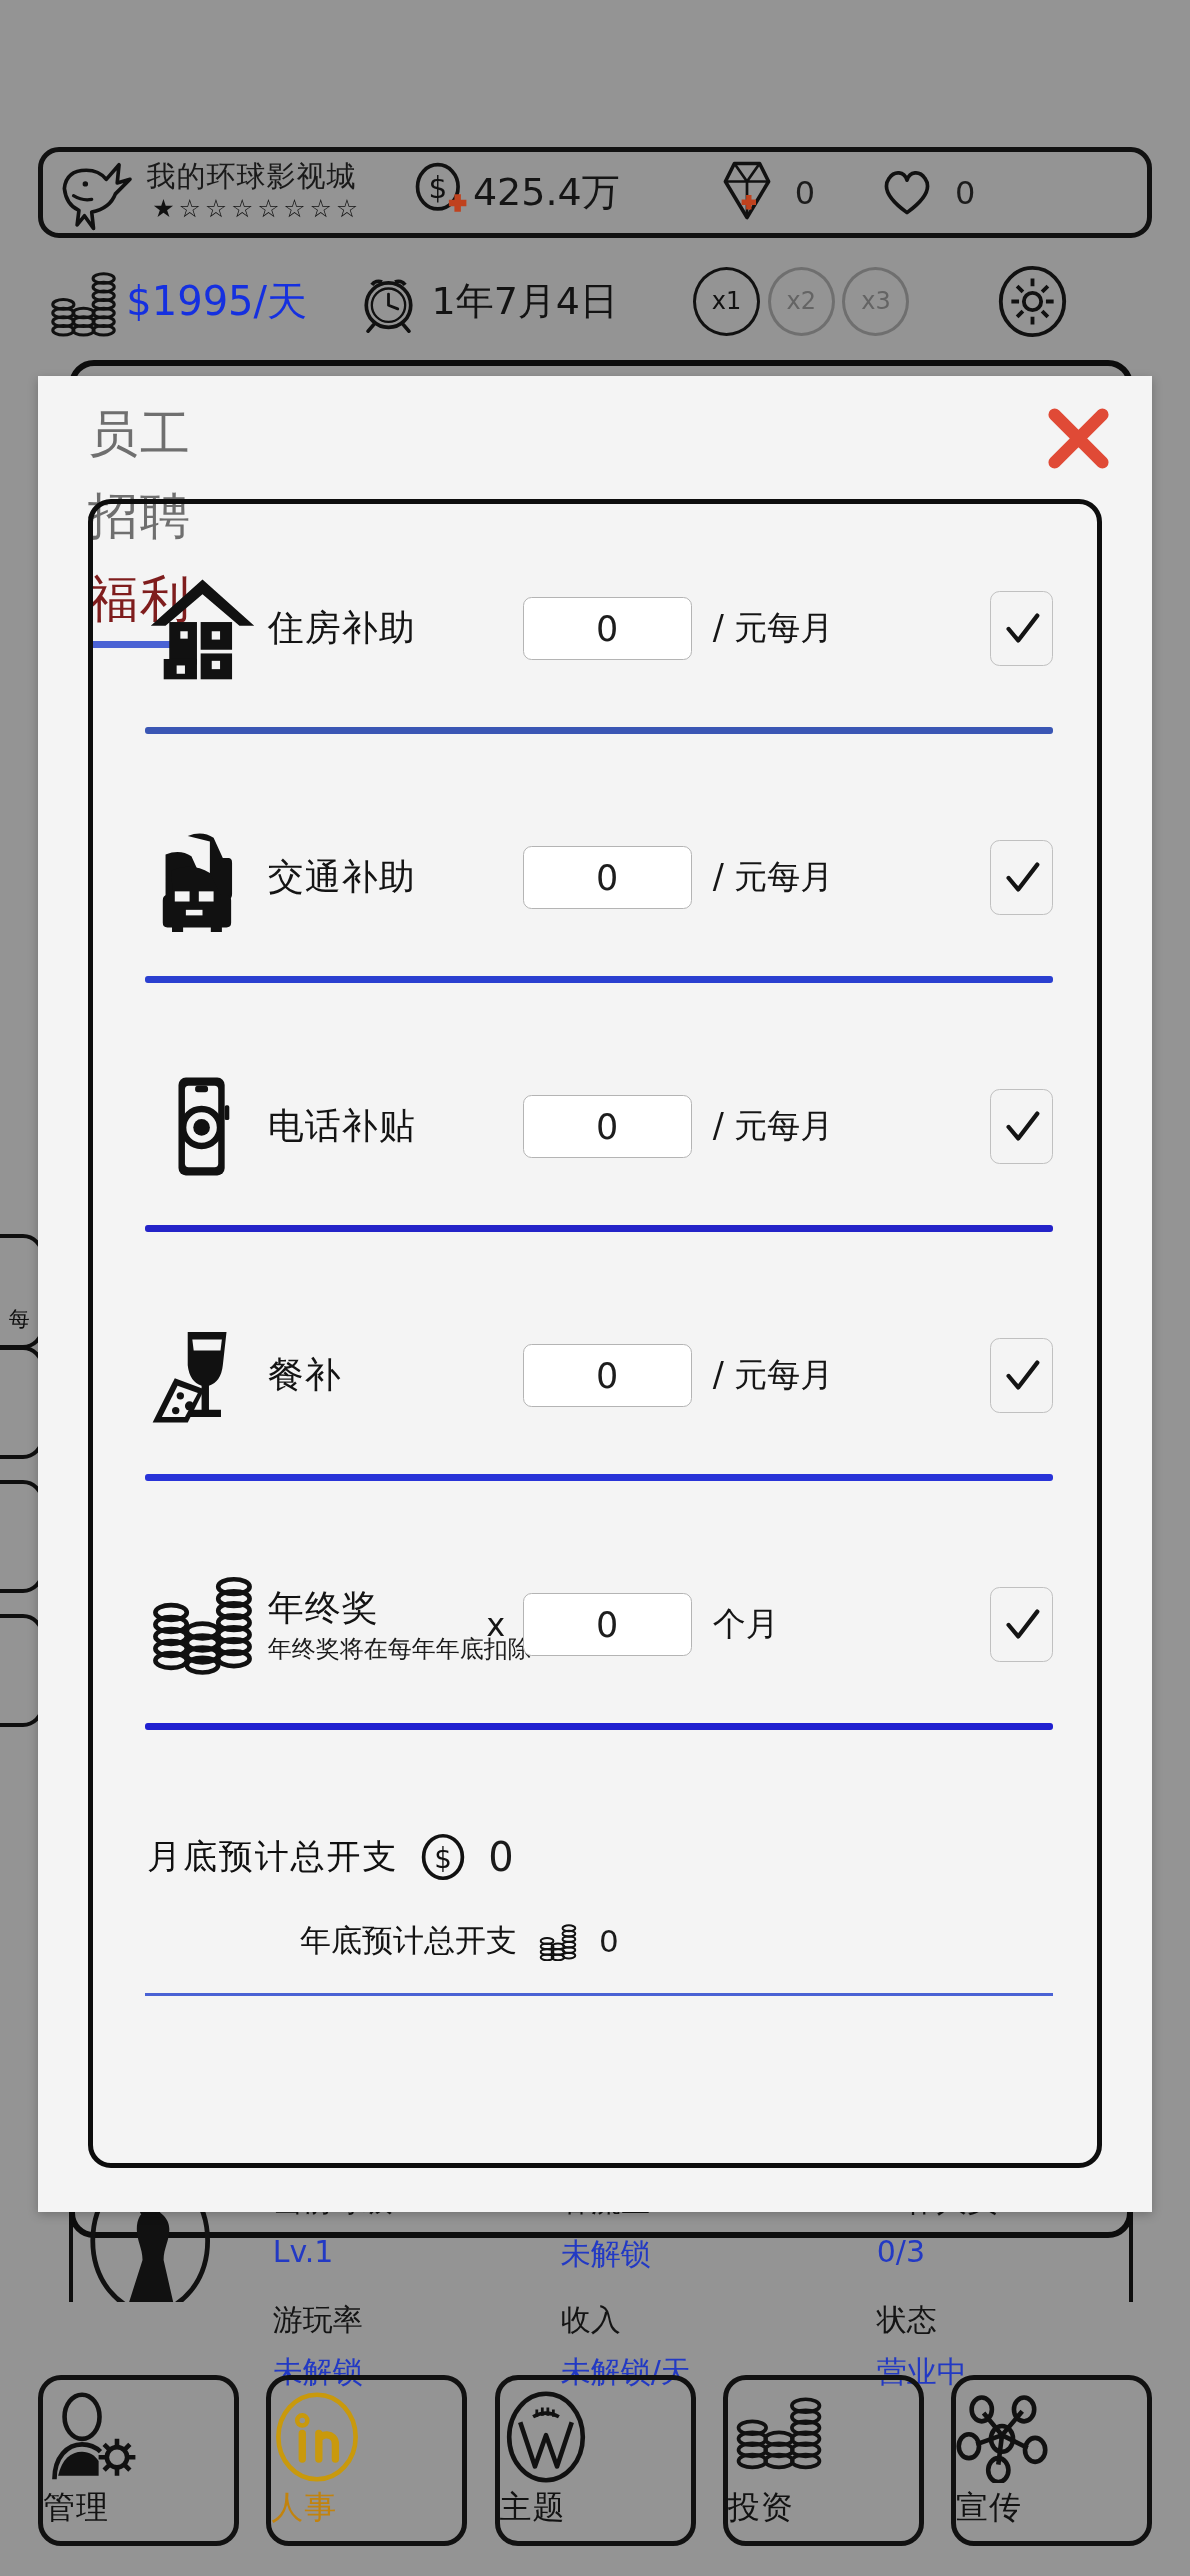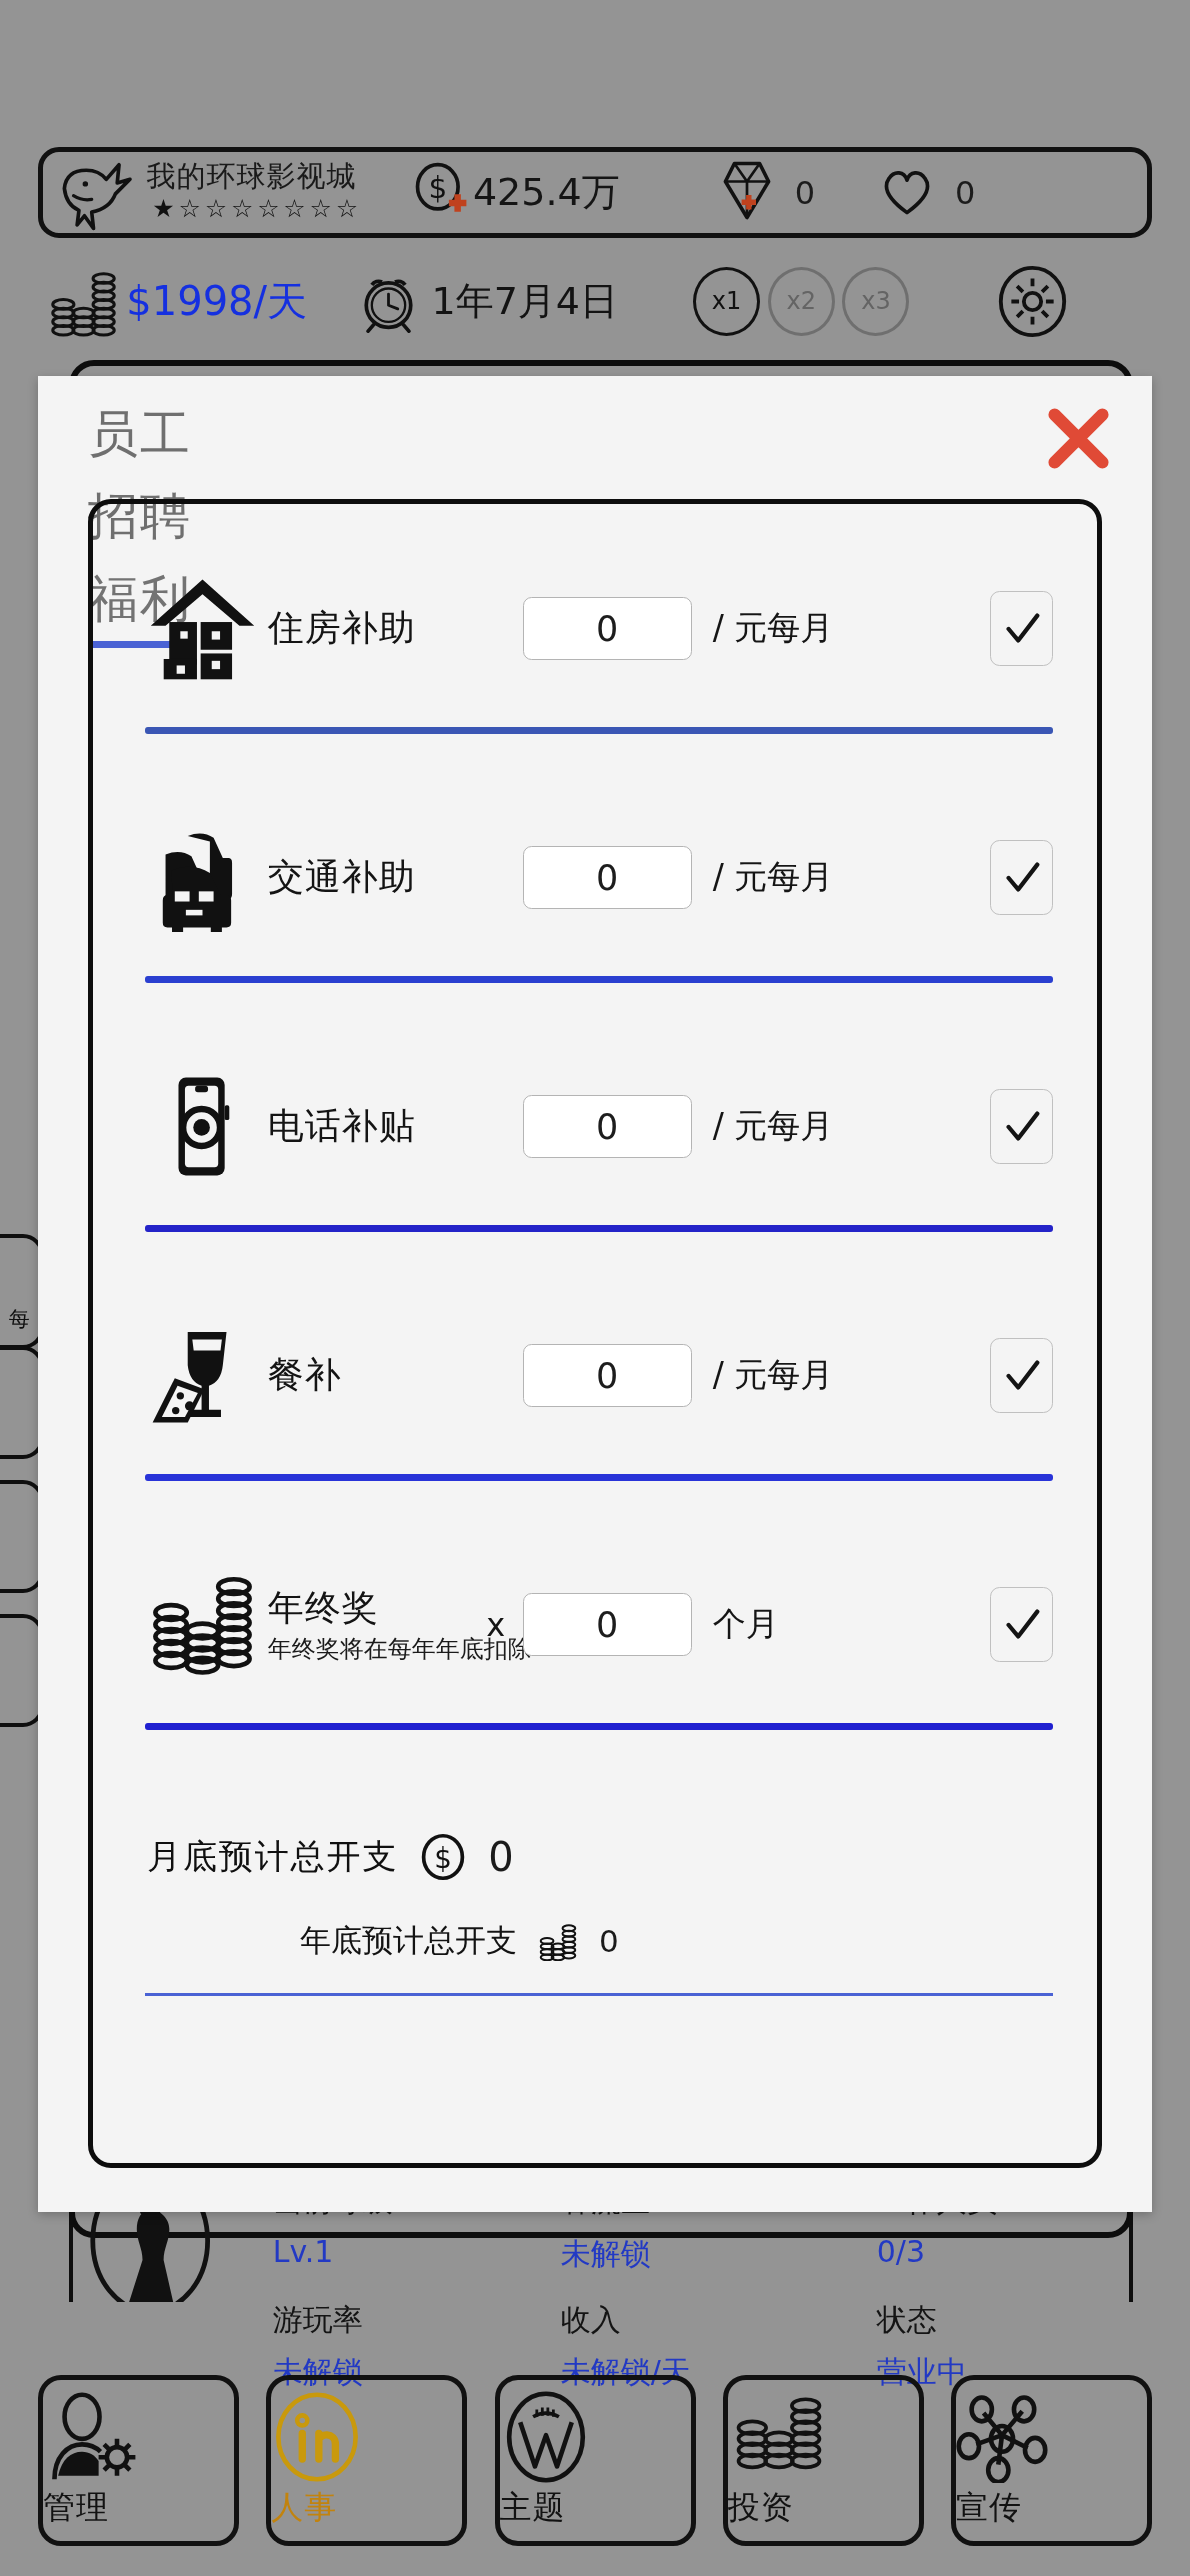--- a/index.html
+++ b/index.html
@@ -104,21 +104,21 @@
     width: 1114px; height: 1836px;
     background: #f4f4f4;
     box-shadow: 0 2.9px 9.6px rgba(0,0,0,.25);
     z-index: 50;
   }
   .modal-head { position: relative; height: 113px; display: flex; align-items: flex-start; padding: 25px 0 0 50px; flex-direction: column; }
   .tab {
     font-size: 50px; color: #6f6f6f; margin-right: 59px;
     position: relative; padding-bottom: 15.3px; letter-spacing: 1.9px;
   }
-  .tab.active { color: #737373; }
+  .tab.active { color: #7f1d1d; }
   .tab.active::after {
     content: ""; position: absolute; left: 0; right: 0; bottom: 0;
     height: 6.7px; background: #4a62d4; border-radius: 1.9px;
   }
   .close-x {
     position: absolute; right: 42px; top: 31px;
     width: 63px; height: 63px;
   }
 
   .panel {
@@ -251,21 +251,21 @@
             <ellipse cx="58" cy="13" rx="11" ry="5"></ellipse>
               <ellipse cx="58" cy="22" rx="11" ry="5"></ellipse>
             <ellipse cx="58" cy="31" rx="11" ry="5"></ellipse>
               <ellipse cx="58" cy="40" rx="11" ry="5"></ellipse>
             <ellipse cx="58" cy="49" rx="11" ry="5"></ellipse>
               <ellipse cx="58" cy="58" rx="11" ry="5"></ellipse>
             <ellipse cx="58" cy="67" rx="11" ry="5"></ellipse>
           </g>
         </svg>
       </span>
-      <span class="r2-rate">$1998/天</span>
+      <span class="r2-rate">$1995/天</span>
 
       <span class="r2-clock">
         <svg viewBox="0 0 68 68" width="63" height="63">
           <circle cx="34" cy="38" r="24" fill="none" stroke="#111" stroke-width="4"></circle>
           <circle cx="34" cy="38" r="18" fill="none" stroke="#111" stroke-width="2.5"></circle>
           <path d="M34 38 V26 M34 38 L44 42" stroke="#111" stroke-width="3" stroke-linecap="round"></path>
           <path d="M16 16 a9 9 0 0 1 11 -3 M52 16 a9 9 0 0 0 -11 -3" stroke="#111" stroke-width="4" fill="none"></path>
           <path d="M18 59 L12 66 M50 59 L56 66" stroke="#111" stroke-width="4" stroke-linecap="round"></path>
         </svg>
       </span>

